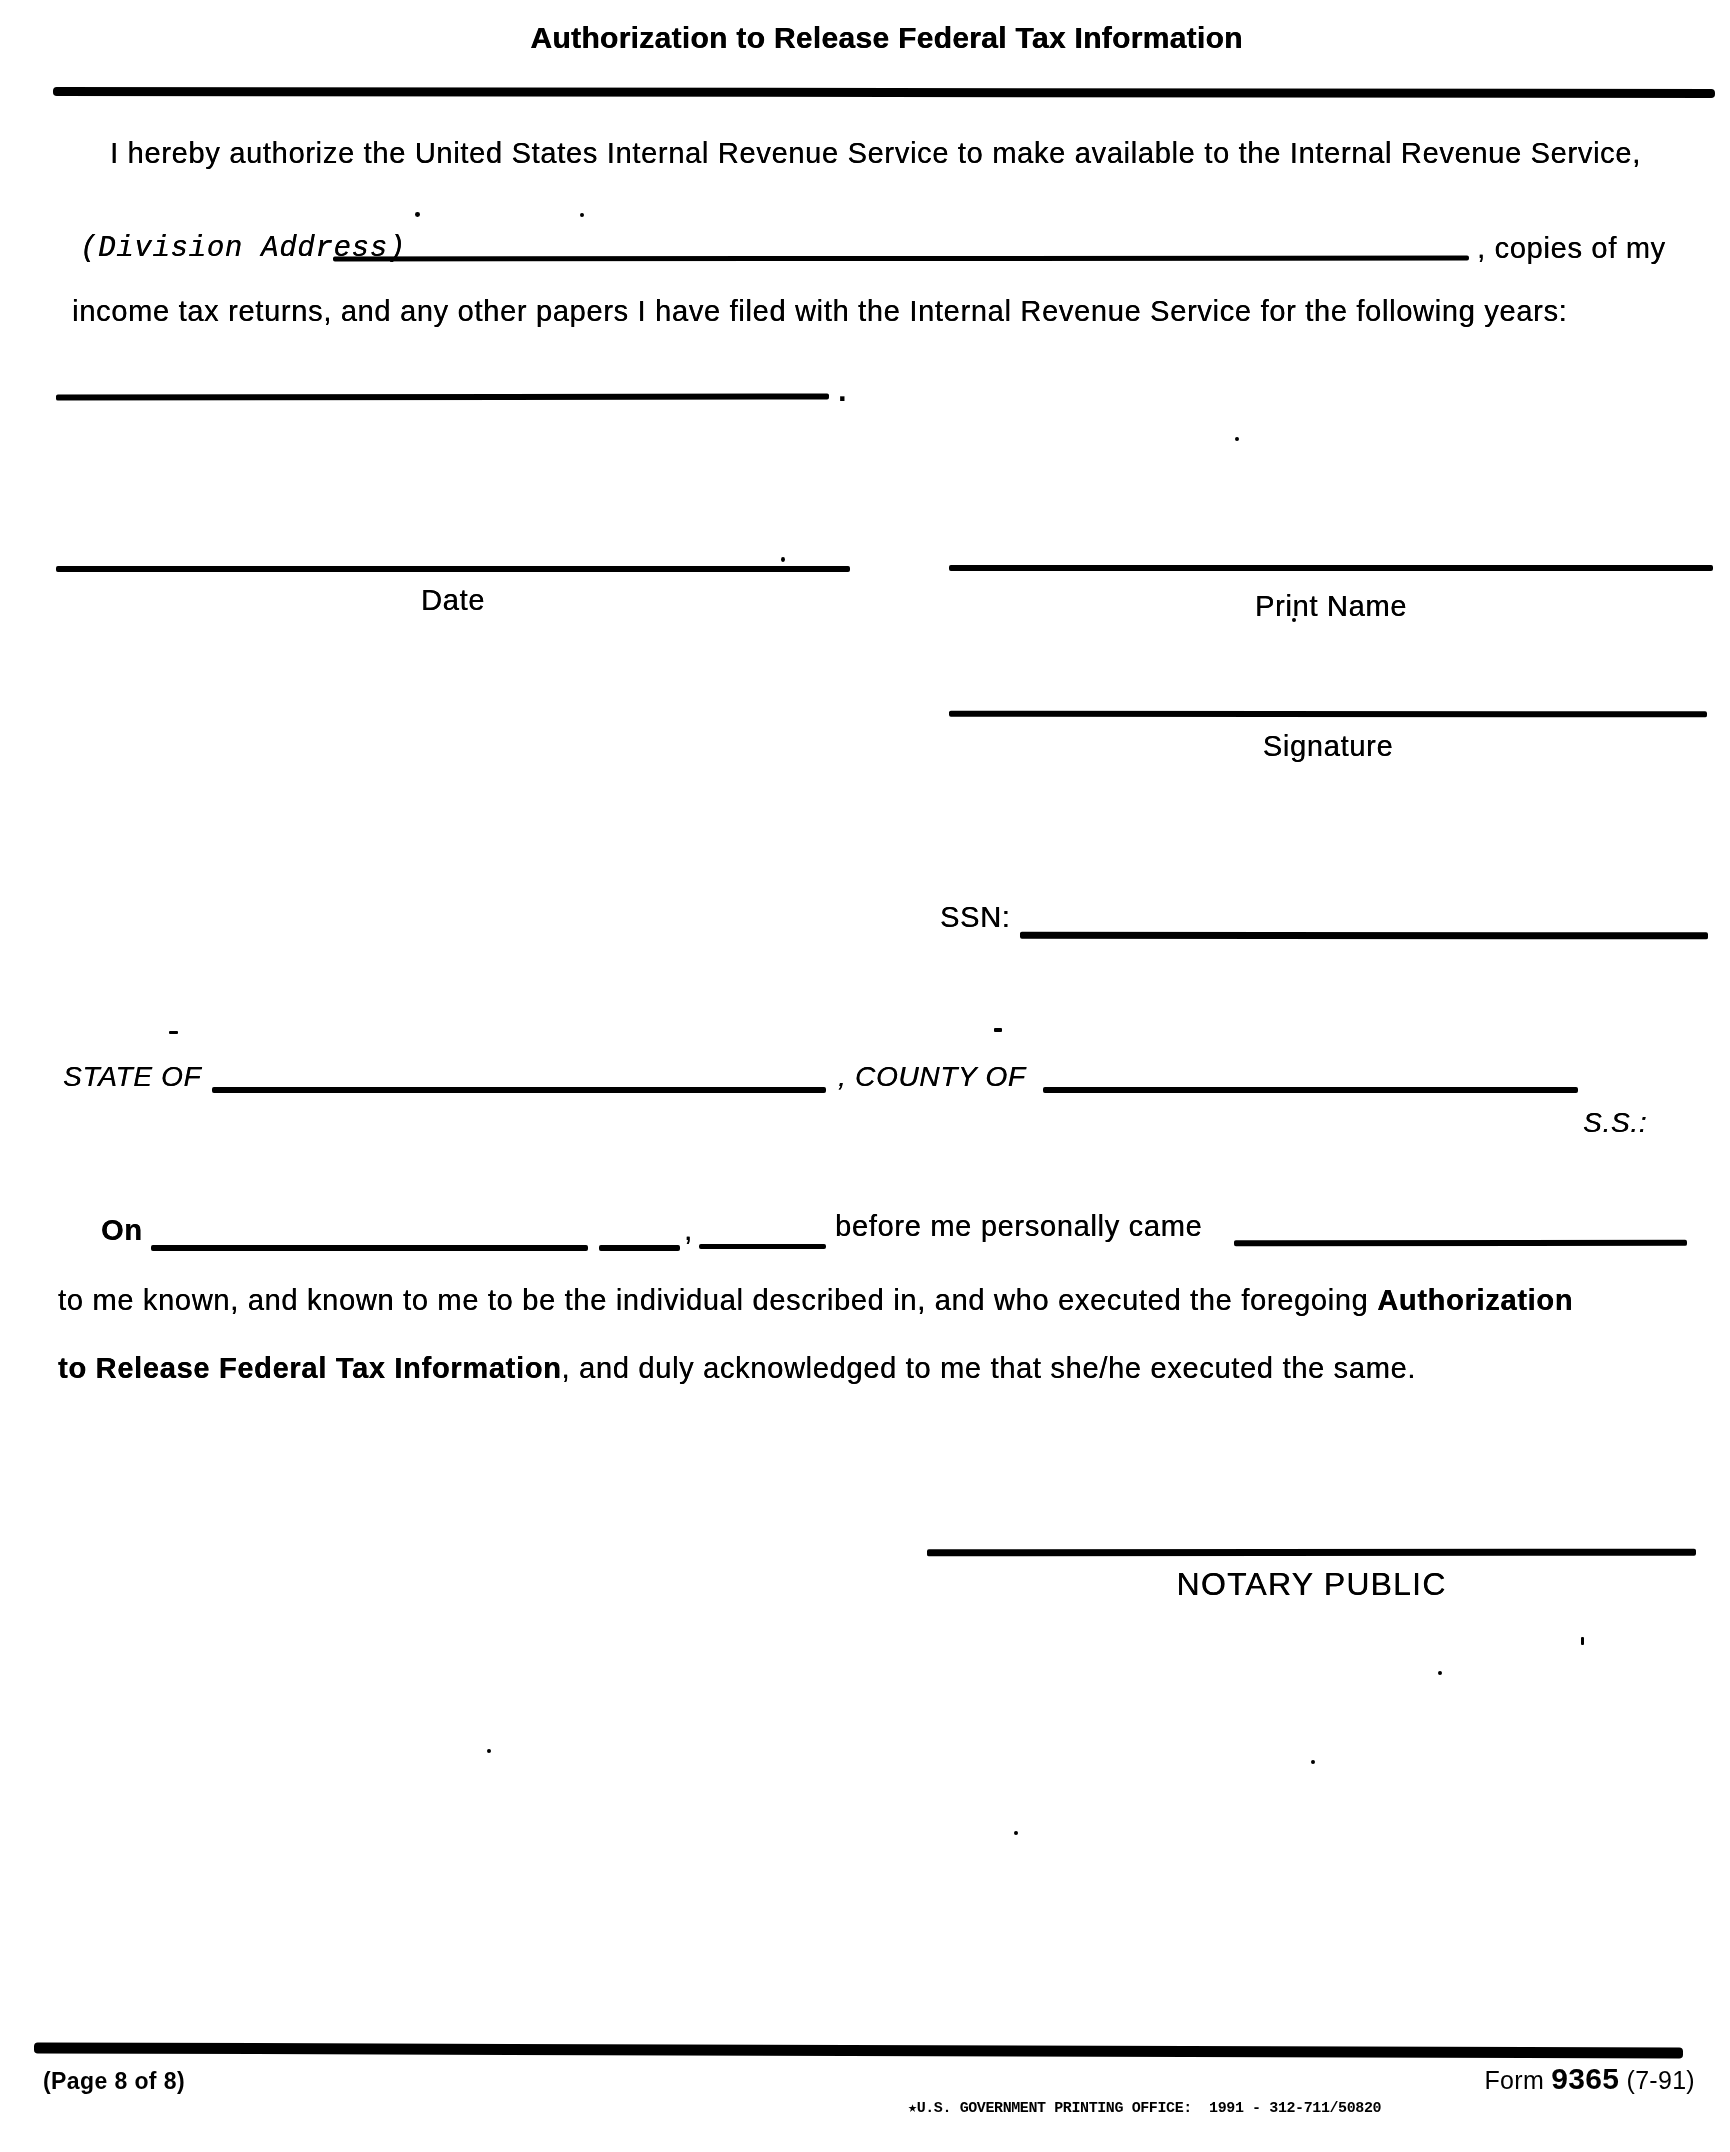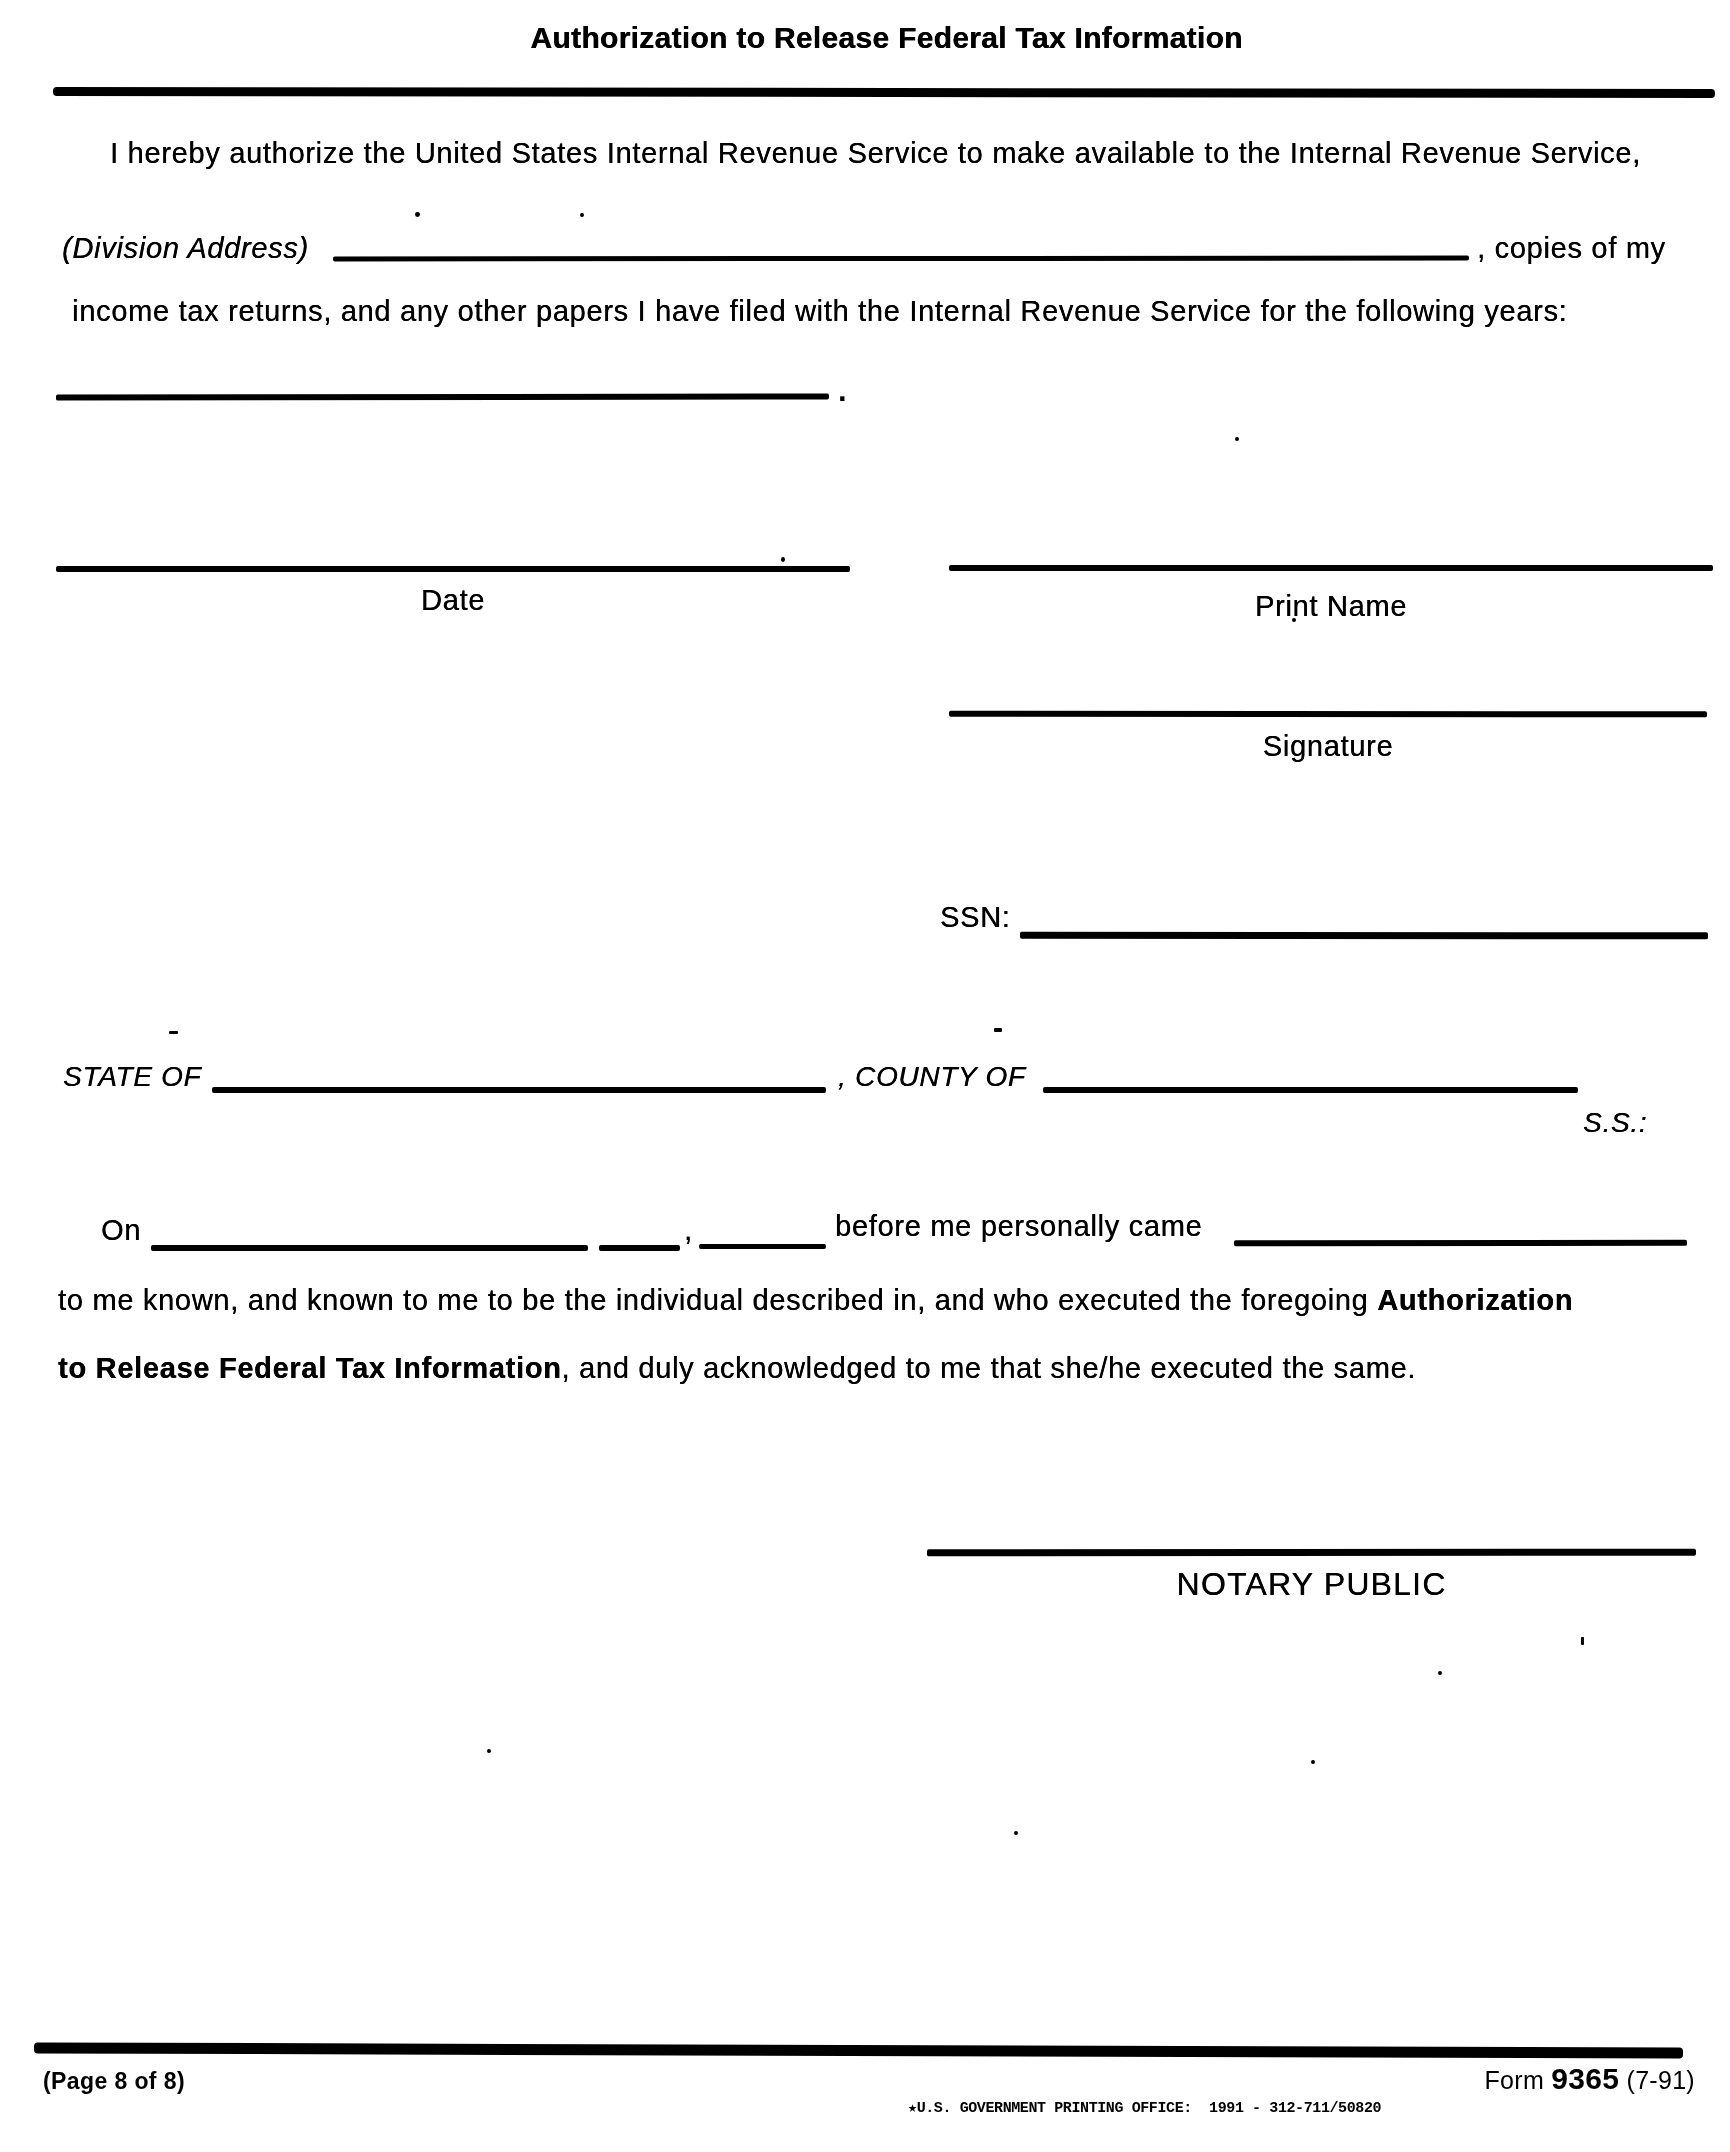--- a/index.html
+++ b/index.html
@@ -20,40 +20,40 @@
   .fill-line{position:absolute;background:#000;border-radius:1.9px;}
   .rule{position:absolute;background:#000;}
   .center{text-align:center;}
   .title{
     top:21px;left:58px;width:1657px;
     font-size:30px;font-weight:700;text-align:center;
     letter-spacing:0.3px;text-shadow:0.4px 0 0 currentColor;
   }
   .rule-top{left:53px;top:88px;width:1662px;height:8.6px;border-radius:3.8px;transform:rotate(0.07deg);}
   .intro-line1{left:110px;top:137px;}
-  .division-label{left:62px;top:232px;}
+  .division-label{left:80px;top:232px;font-family:Liberation Mono, monospace;}
   .division-line{left:333px;top:256px;width:1136px;height:4.8px;transform:rotate(-0.05deg);}
   .copies-suffix{left:1477px;top:232px;}
   .intro-line2{left:72px;top:295px;}
   .years-line{left:56px;top:394px;width:773px;height:5.8px;transform:rotate(-0.08deg);}
   .years-period{left:838px;top:373px;font-size:31px;font-weight:700;}
   .date-line{left:56px;top:566px;width:794px;height:5.8px;}
   .date-label{left:56px;top:584px;width:794px;}
   .printname-line{left:949px;top:565px;width:764px;height:5.8px;}
   .printname-label{left:949px;top:584px;width:764px;margin-top:6px;}
   .signature-line{left:949px;top:711px;width:758px;height:5.8px;transform:rotate(0.05deg);}
   .signature-label{left:949px;top:730px;width:758px;}
   .ssn-label{left:940px;top:901px;}
   .ssn-line{left:1020px;top:932px;width:688px;height:6.7px;transform:rotate(0.06deg);}
   .stateof-label{left:63px;top:1061px;}
   .state-line{left:212px;top:1087px;width:614px;height:5.8px;}
   .countyof-label{left:838px;top:1061px;}
   .county-line{left:1043px;top:1087px;width:535px;height:5.8px;}
   .ss-label{left:1583px;top:1107px;}
-  .on-label{left:101px;top:1214px;}
+  .on-label{left:101px;top:1214px;font-weight:bold;}
   .on-line1{left:151px;top:1245px;width:437px;height:5.8px;}
   .on-line2{left:599px;top:1245px;width:81px;height:5.8px;}
   .on-comma{left:684px;top:1214px;}
   .on-line3{left:699px;top:1244px;width:127px;height:4.8px;}
   .before-label{left:835px;top:1210px;}
   .came-line{left:1234px;top:1240px;width:453px;height:5.8px;transform:rotate(-0.05deg);}
   .ack-line1{left:58px;top:1284px;}
   .ack-line2{left:58px;top:1352px;}
   .notary-line{left:927px;top:1549px;width:769px;height:6.7px;transform:rotate(-0.05deg);}
   .notary-label{left:927px;top:1566px;width:769px;font-size:32px;letter-spacing:1.2px;text-shadow:0.3px 0 0 currentColor;}

